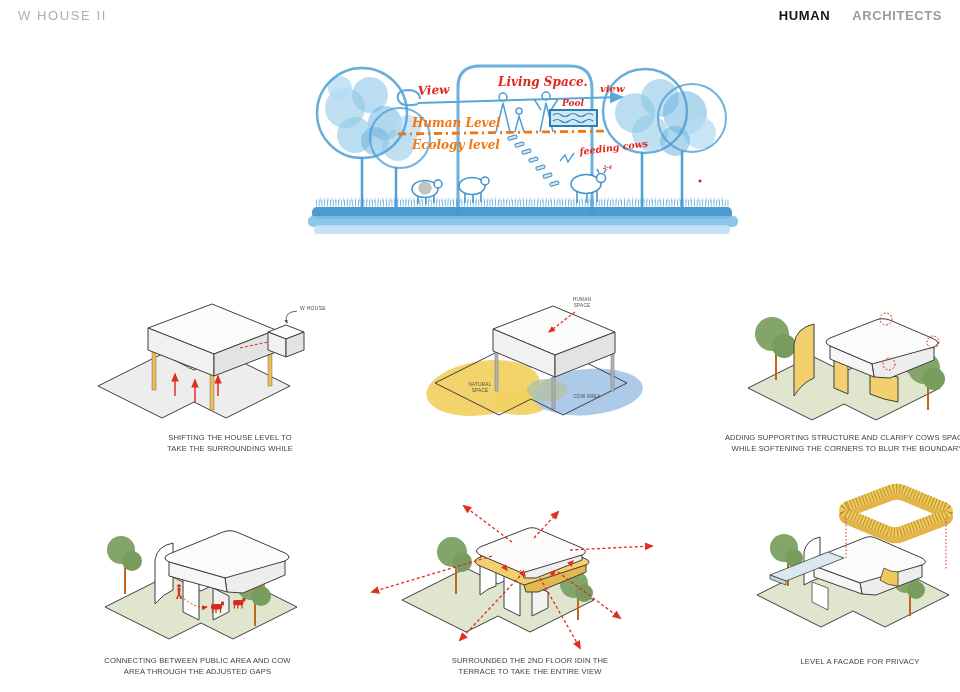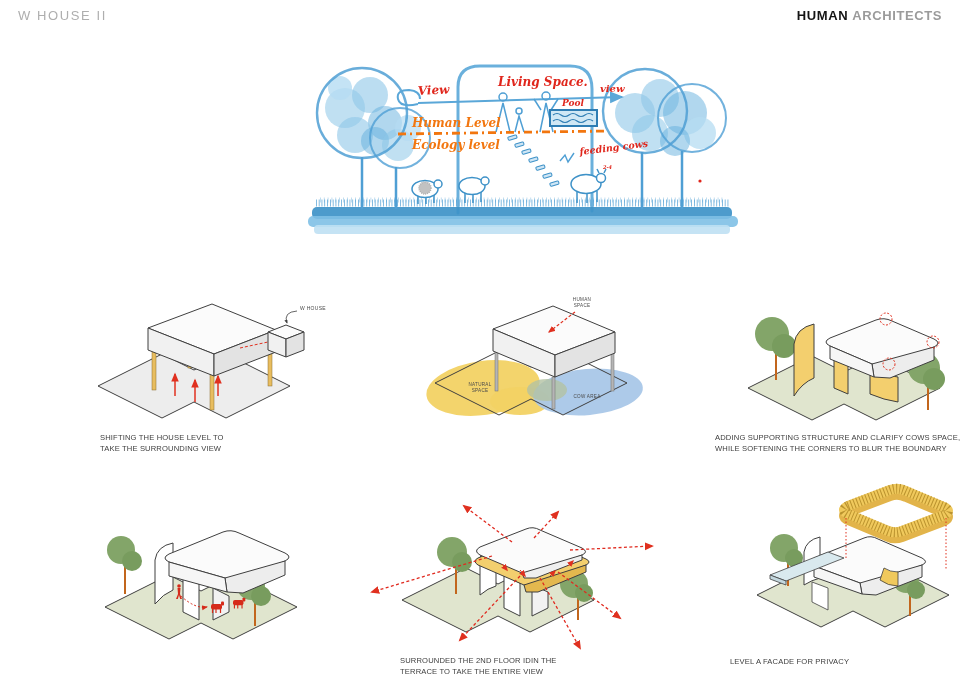--- a/index.html
+++ b/index.html
@@ -3,25 +3,25 @@
 <meta charset="utf-8">
 <style>
   html,body{margin:0;padding:0;background:#fff;}
   .page{position:relative;width:960px;height:692px;background:#ffffff;overflow:hidden;
         font-family:"Liberation Sans",sans-serif;}
   
   .page-title{position:absolute;left:18px;top:8px;font-size:13px;letter-spacing:1.6px;
               color:#aeaeae;font-weight:400;}
   .brand{position:absolute;right:18px;top:8px;font-size:13px;font-weight:bold;letter-spacing:.6px;}
   .brand .b1{color:#141414;}
-  .brand .b2{color:#9b9b9b;margin-left:4px;}
+  .brand .b2{color:#9b9b9b;margin-left:22px;}
   
   .sketch{position:absolute;left:300px;top:53px;width:445px;height:187px;}
   .diagram-svg{position:absolute;}
-  .caption{position:absolute;font-size:7.6px;line-height:1.5;
+  .caption{position:absolute;text-align:center;font-size:7.6px;line-height:1.5;
            color:#3d3d3d;letter-spacing:.15px;}
   .hand{font-family:"DejaVu Serif",serif;font-style:italic;font-weight:bold;}
   .dlabel{font-family:"Liberation Sans",sans-serif;letter-spacing:.3px;}
 </style>
 </head>
 <body>
 
 <div class="page">
 
   <div class="page-title">W HOUSE II</div>
@@ -186,21 +186,21 @@
     <g stroke="#3f3f3f" stroke-width="1" stroke-linejoin="round">
       <polygon points="178,34 196,27 214,34 196,41" fill="#fbfbfb"></polygon>
       <polygon points="178,34 196,41 196,59 178,52" fill="#f1f1f1"></polygon>
       <polygon points="196,41 214,34 214,52 196,59" fill="#e3e3e3"></polygon>
     </g>
     <path d="M207,13 Q193,14 197,25" fill="none" stroke="#3f3f3f" stroke-width=".8" marker-end="url(#mk1)"></path>
     <text x="210" y="12" font-size="5" fill="#4a4a4a" class="dlabel">W HOUSE</text>
   </svg>
   <div class="caption" style="left:100px;top:432px;width:260px">
     <span>SHIFTING THE HOUSE LEVEL TO</span><br>
-    <span>TAKE THE SURROUNDING VIEW</span>
+    <span>TAKE THE SURROUNDING WHILE</span>
   </div>
 
   <svg class="diagram-svg" style="left:425px;top:293px" width="235" height="137" viewBox="0 0 235 137">
     <defs>
       <marker id="mr2" markerWidth="7" markerHeight="7" refX="5" refY="2.5" orient="auto">
         <path d="M0,0 L6,2.5 L0,5 Z" fill="#e0301f"></path>
       </marker>
     </defs>
     <g>
       <ellipse cx="58" cy="95" rx="57" ry="27" fill="#f2d264" transform="rotate(-8 58 95)" opacity=".95"></ellipse>
@@ -306,20 +306,24 @@
       </g>
       <g transform="translate(138,88) scale(0.95)">
         <rect x="0" y="0" width="11" height="5.5" rx="2"></rect>
         <rect x="10" y="-2.5" width="3" height="4" rx="1"></rect>
         <line x1="1.5" y1="5" x2="1.5" y2="9" stroke="#d62a1a" stroke-width="1.2"></line>
         <line x1="5" y1="5" x2="5" y2="9" stroke="#d62a1a" stroke-width="1.2"></line>
         <line x1="9.5" y1="5" x2="9.5" y2="9" stroke="#d62a1a" stroke-width="1.2"></line>
       </g>
     </g>
   </svg>
+  <div class="caption" style="left:70px;top:655px;width:255px">
+    <span>CONNECTING BETWEEN PUBLIC AREA AND COW</span><br>
+    <span>AREA THROUGH THE ADJUSTED GAPS</span>
+  </div>
 
   <svg class="diagram-svg" style="left:362px;top:500px" width="300" height="155" viewBox="0 0 300 155">
     <defs>
       <marker id="mr5" markerWidth="8" markerHeight="8" refX="5.5" refY="3" orient="auto">
         <path d="M0,0 L7,3 L0,6 Z" fill="#e0301f"></path>
       </marker>
     </defs>
     <polygon points="40,100 104,68 136,84 168,68 232,100 168,132 136,116 104,132" fill="#e0e5ce" stroke="#3f3f3f" stroke-width="1" stroke-linejoin="round"></polygon>
     <g>
       <line x1="94" y1="66" x2="94" y2="94" stroke="#c2661d" stroke-width="2"></line>

